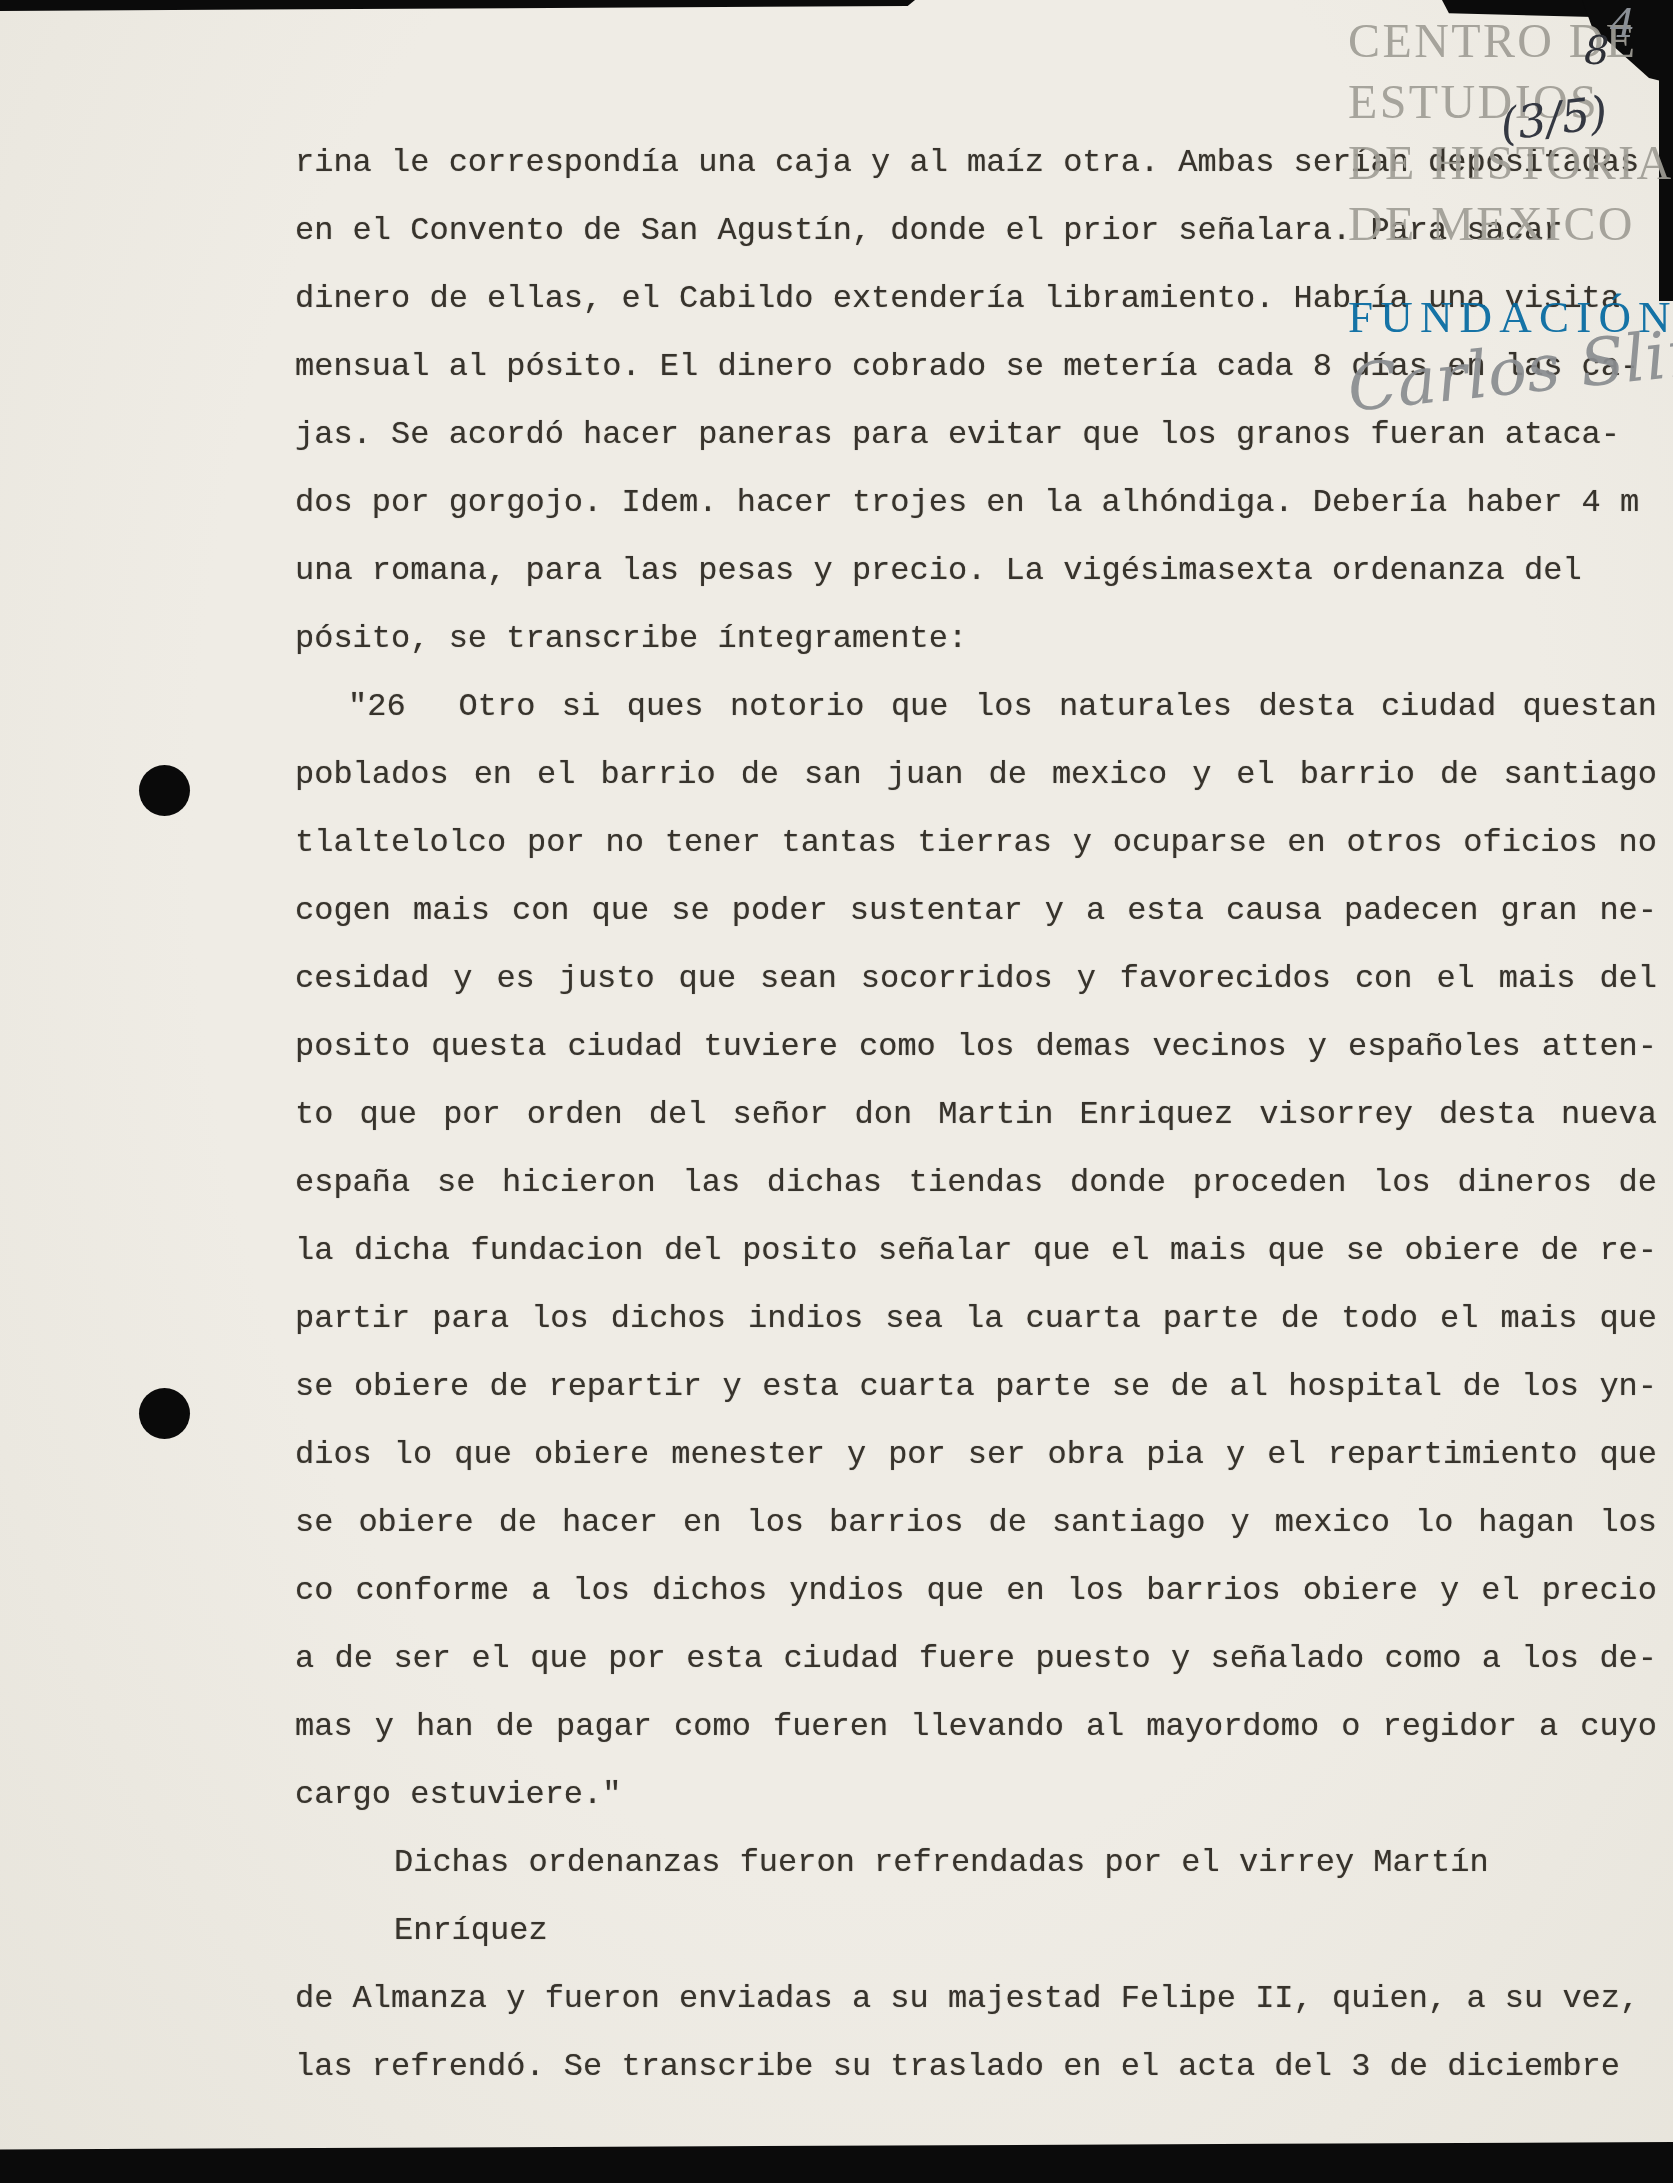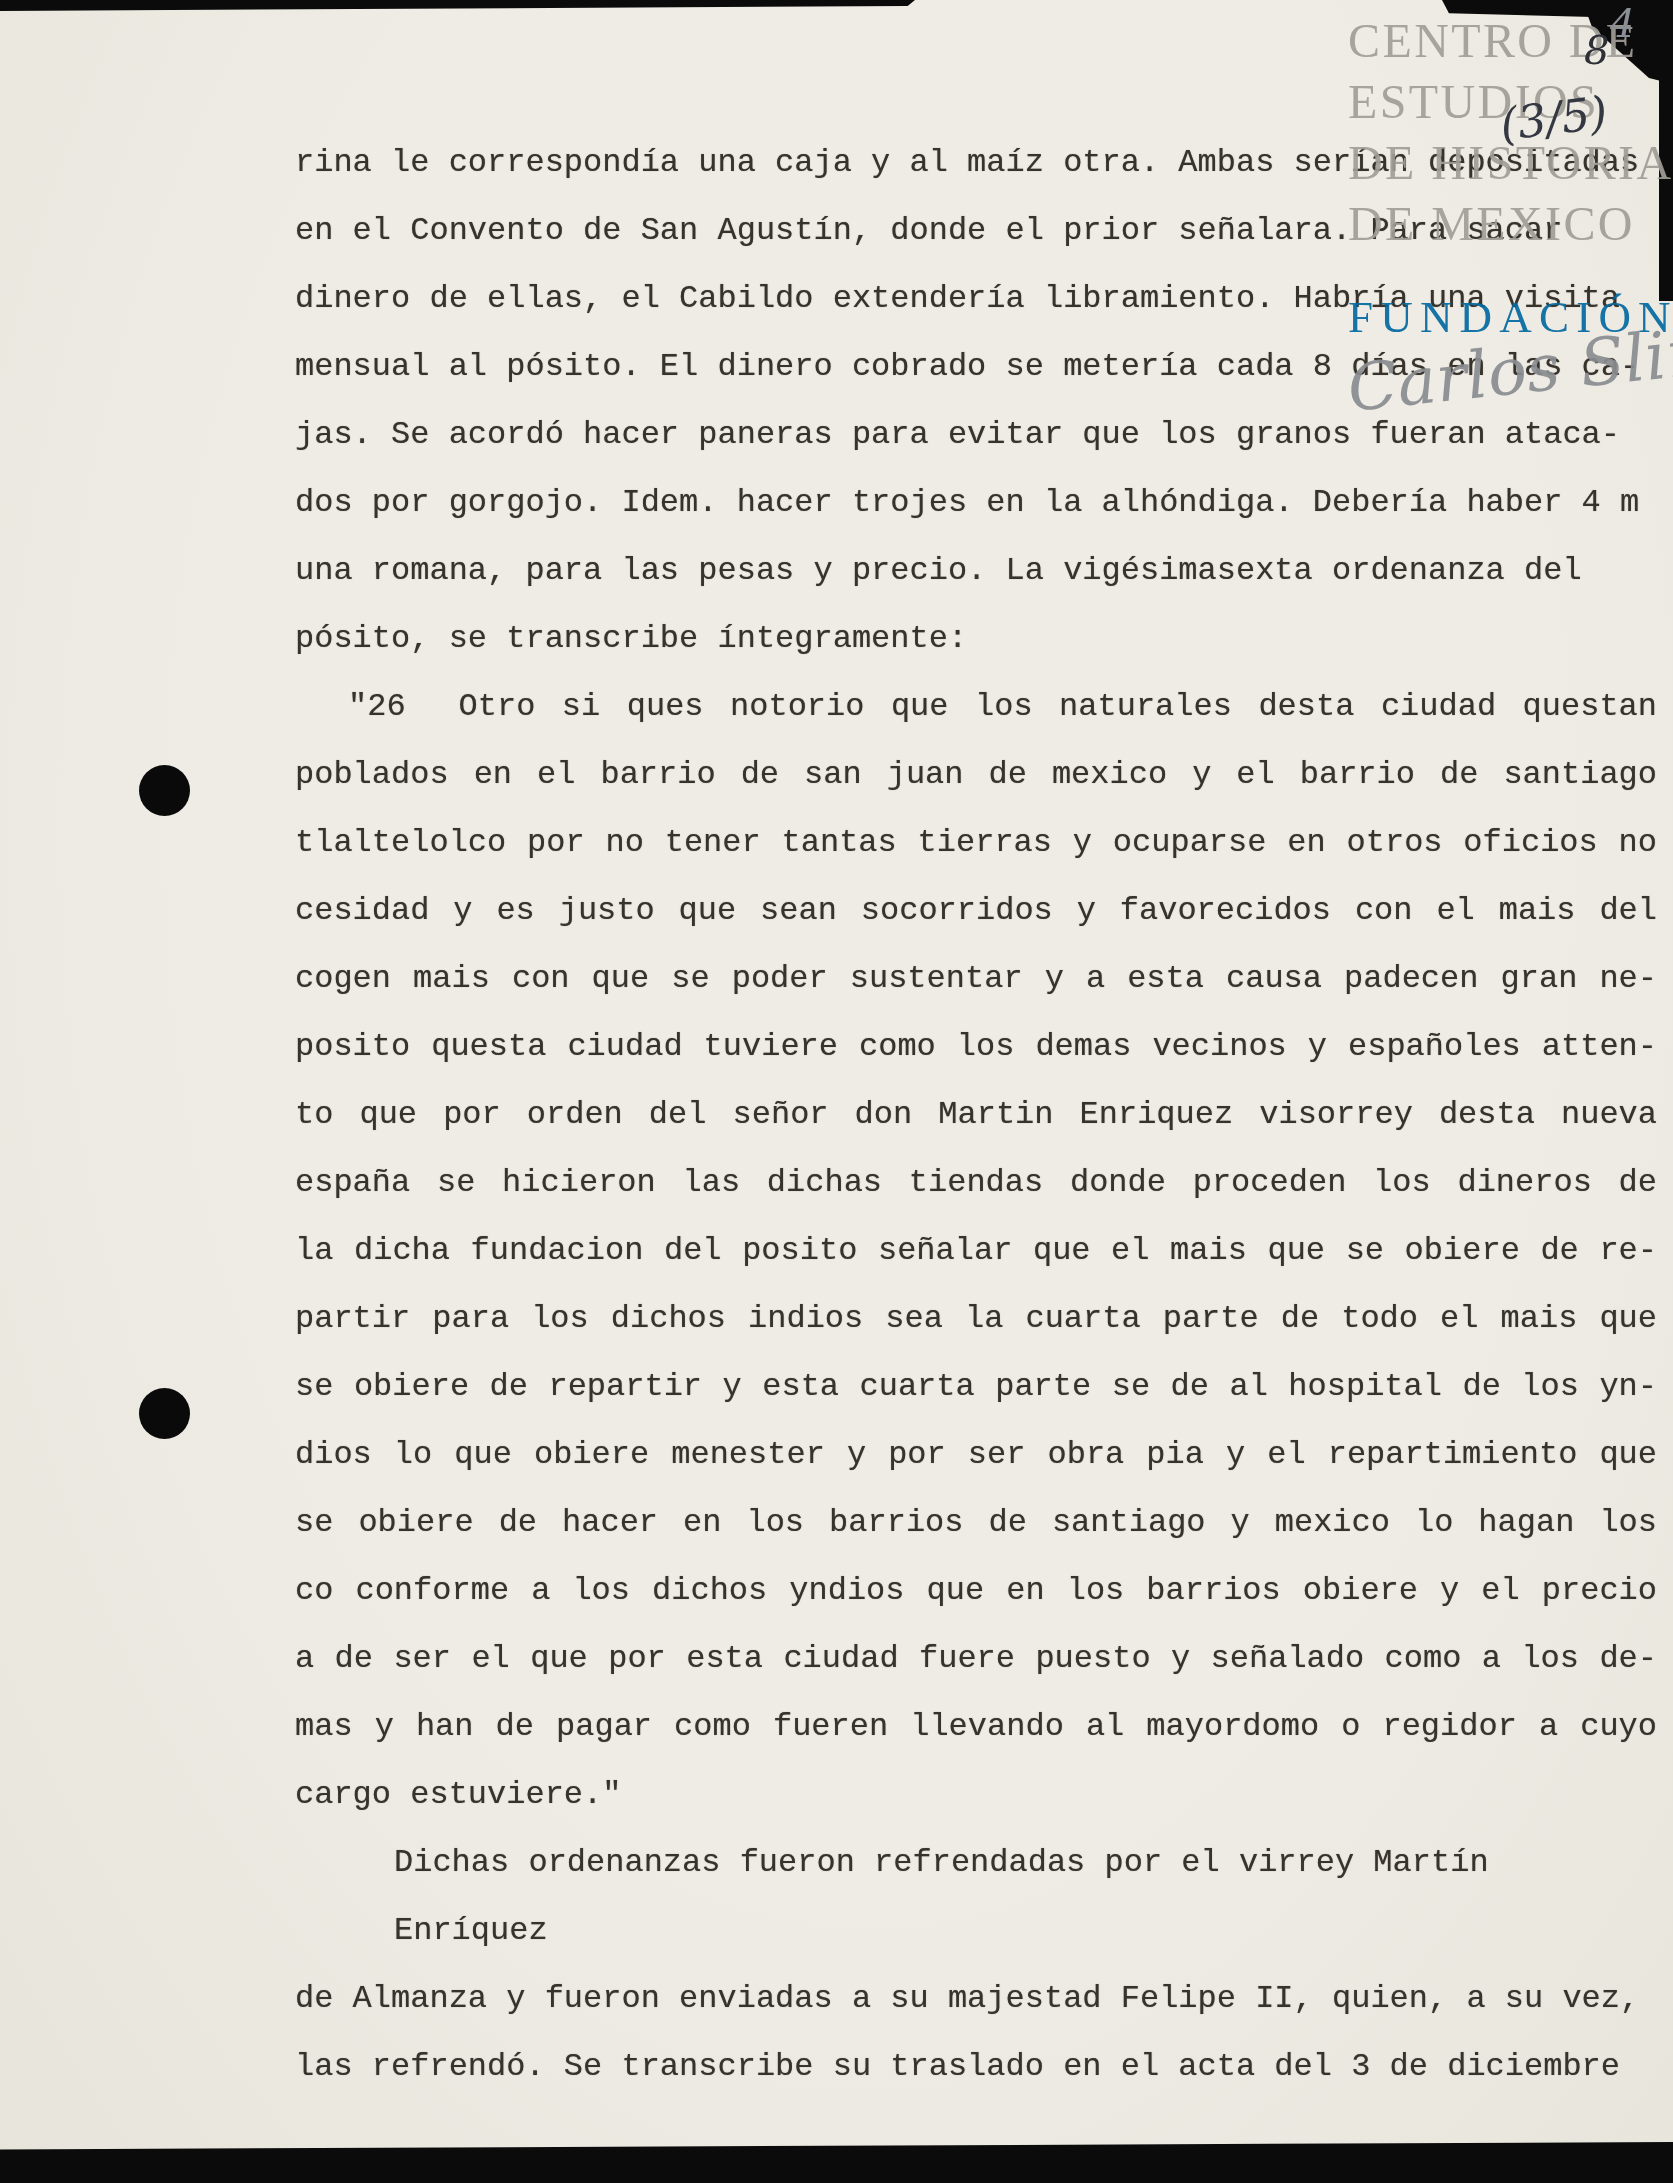--- a/index.html
+++ b/index.html
@@ -99,22 +99,22 @@
   <div class="tline">dinero de ellas, el Cabildo extendería libramiento. Habría una visita</div>
   <div class="tline">mensual al pósito. El dinero cobrado se metería cada 8 días en las ca-</div>
   <div class="tline">jas. Se acordó hacer paneras para evitar que los granos fueran ataca-</div>
   <div class="tline">dos por gorgojo. Idem. hacer trojes en la alhóndiga. Debería haber 4 m</div>
   <div class="tline">una romana, para las pesas y precio. La vigésimasexta ordenanza del</div>
   <div class="tline">pósito, se transcribe íntegramente:</div>
 
   <div class="tline just indent-sm">"26  Otro si ques notorio que los naturales desta ciudad questan</div>
   <div class="tline just">poblados en el barrio de san juan de mexico y el barrio de santiago</div>
   <div class="tline just">tlaltelolco por no tener tantas tierras y ocuparse en otros oficios no</div>
+  <div class="tline just">cogen mais con que se poder sustentar y a esta causa padecen gran ne-</div>
   <div class="tline just">cesidad y es justo que sean socorridos y favorecidos con el mais del</div>
-  <div class="tline just">cogen mais con que se poder sustentar y a esta causa padecen gran ne-</div>
   <div class="tline just">posito questa ciudad tuviere como los demas vecinos y españoles atten-</div>
   <div class="tline just">to que por orden del señor don Martin Enriquez visorrey desta nueva</div>
   <div class="tline just">españa se hicieron las dichas tiendas donde proceden los dineros de</div>
   <div class="tline just">la dicha fundacion del posito señalar que el mais que se obiere de re-</div>
   <div class="tline just">partir para los dichos indios sea la cuarta parte de todo el mais que</div>
   <div class="tline just">se obiere de repartir y esta cuarta parte se de al hospital de los yn-</div>
   <div class="tline just">dios lo que obiere menester y por ser obra pia y el repartimiento que</div>
   <div class="tline just">se obiere de hacer en los barrios de santiago y mexico lo hagan los</div>
   <div class="tline just">co conforme a los dichos yndios que en los barrios obiere y el precio</div>
   <div class="tline just">a de ser el que por esta ciudad fuere puesto y señalado como a los de-</div>

